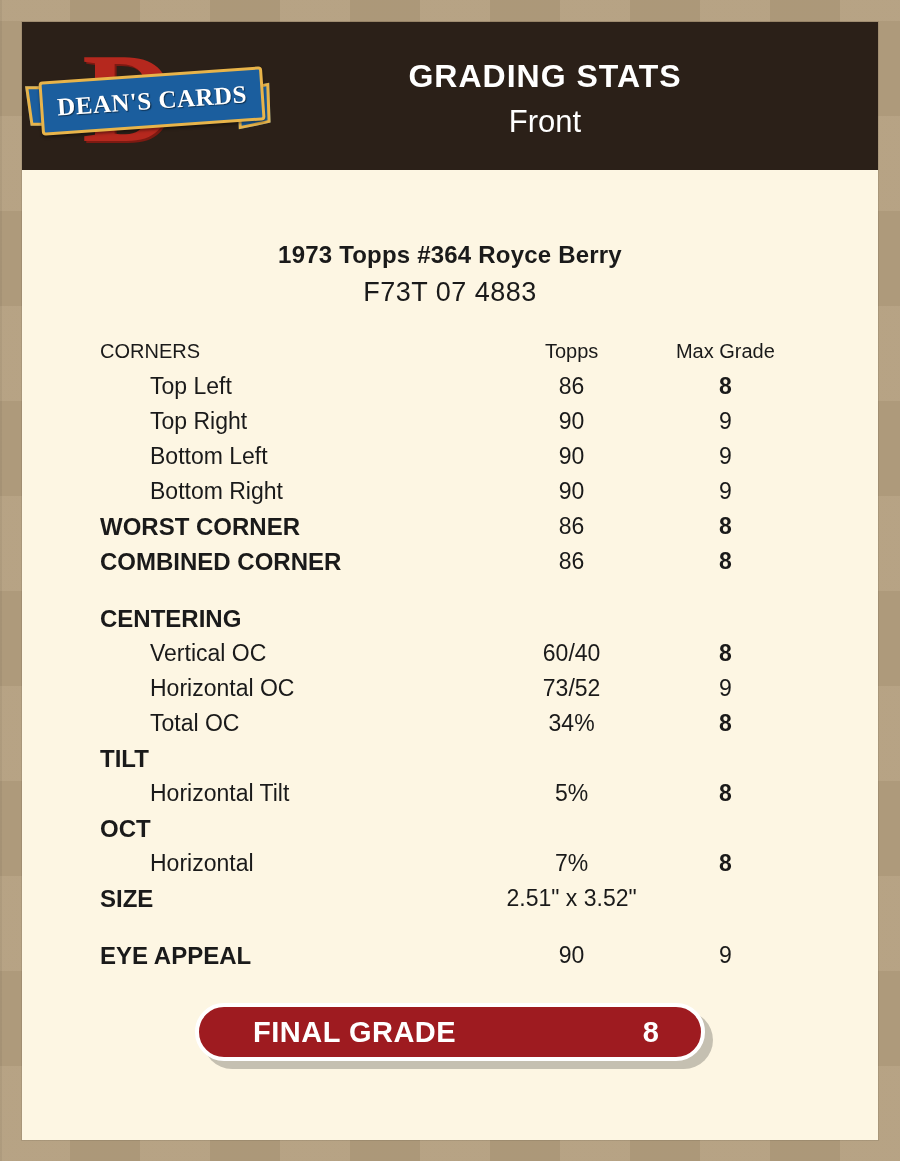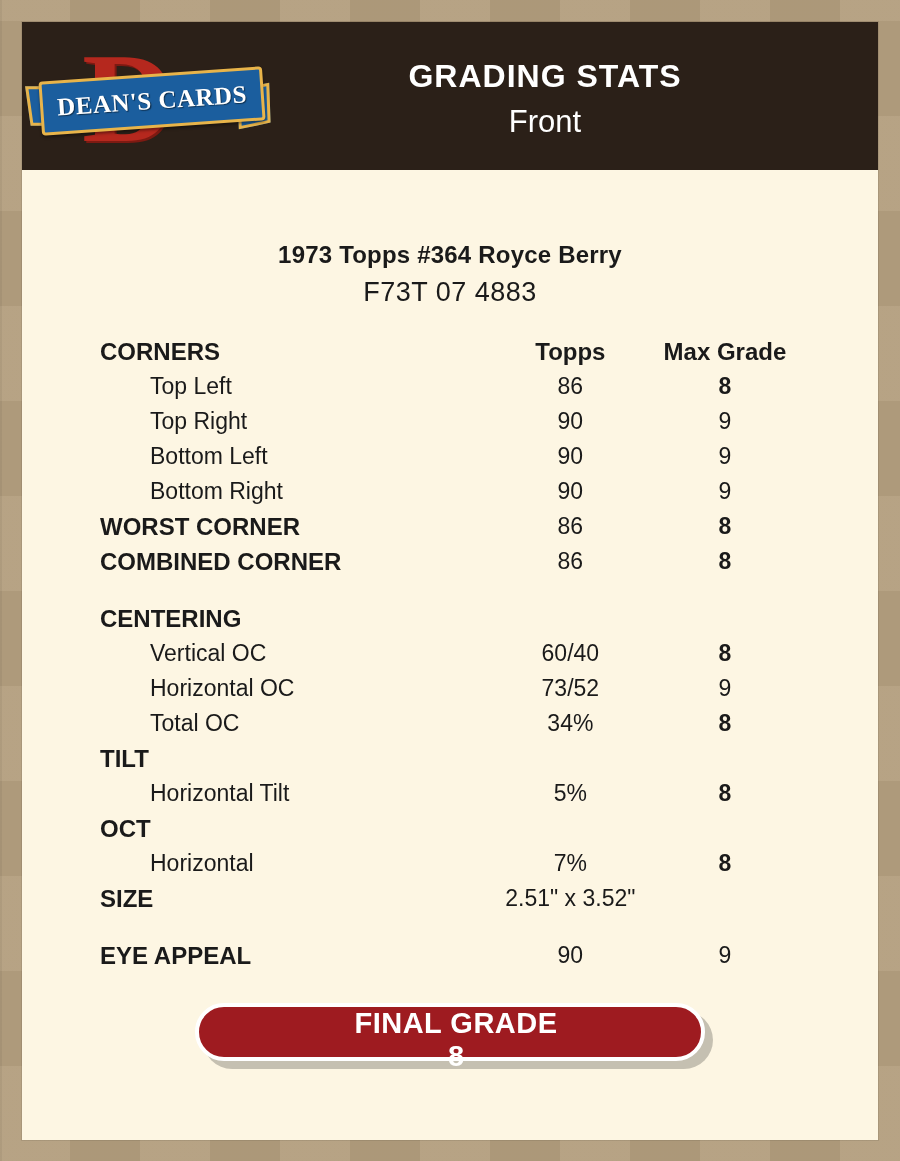--- a/index.html
+++ b/index.html
@@ -149,21 +149,21 @@
     font-size: 23px;
     color: #1a1a1a;
     padding: 0;
     height: 35px;
     vertical-align: middle;
   }
   .col-label { width: 370px; text-align: left; }
   .col-value { width: 170px; text-align: center; }
   .col-grade { width: 160px; text-align: center; }
 
-  .hdr td { font-weight: bold; font-size: 24px; }
+  .hdr td { font-weight: normal; font-size: 20px; }
   .section td.col-label { font-weight: bold; font-size: 24px; }
   .indent { padding-left: 50px !important; }
   .grade-low { color: #9e1b20; font-weight: bold; }
   .grade-ok { color: #1a1a1a; }
   .spacer td { height: 22px; }
 
   
   .final-wrap {
     margin: 30px auto 0 auto;
     width: 510px;
@@ -182,21 +182,20 @@
     position: relative;
     height: 58px;
     background: #9e1b20;
     border: 4px solid #ffffff;
     border-radius: 30px;
     box-sizing: border-box;
     display: flex;
     align-items: center;
     justify-content: space-between;
     padding: 0 42px 0 54px;
-    flex-direction: column;
   }
   .final-label {
     color: #ffffff;
     font-size: 29px;
     font-weight: bold;
     letter-spacing: 0.5px;
   }
   .final-value {
     color: #ffffff;
     font-size: 29px;

